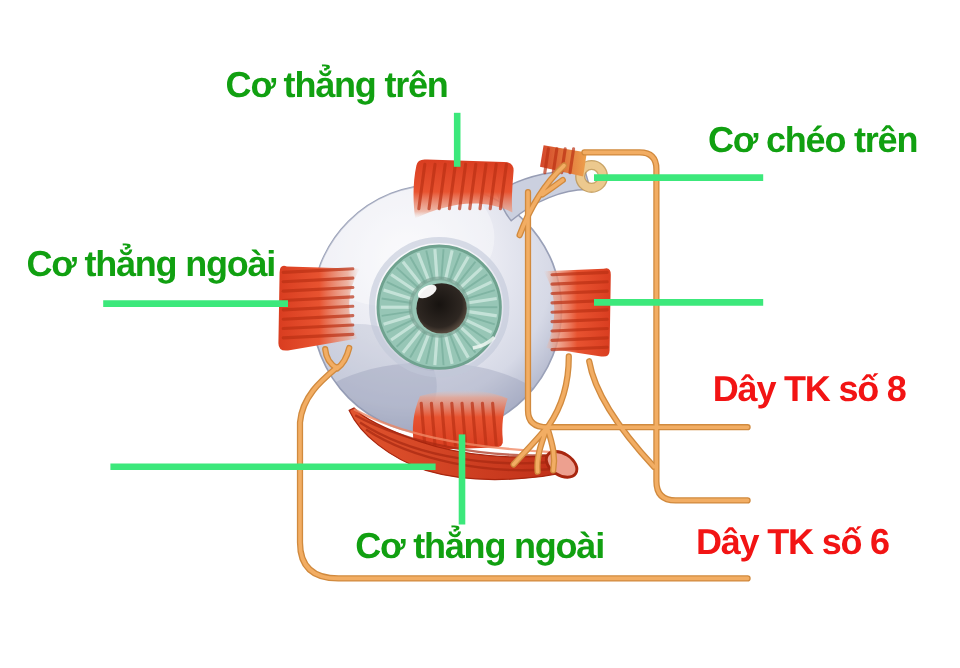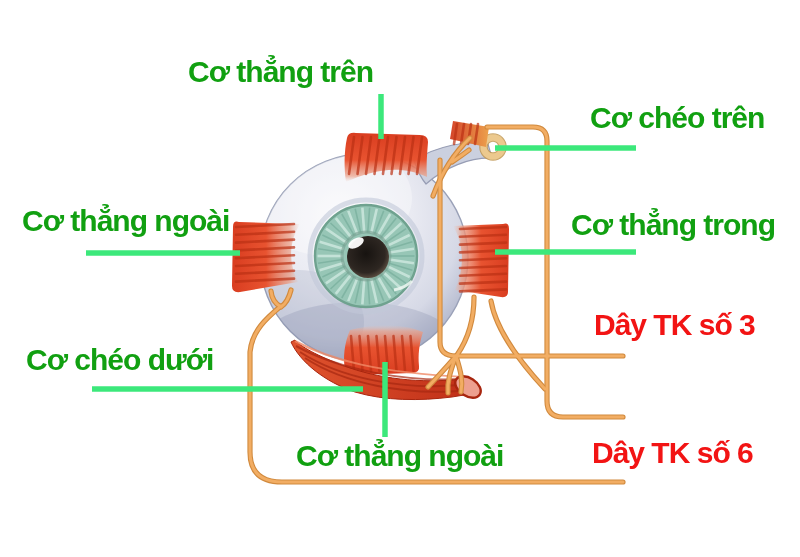--- a/index.html
+++ b/index.html
@@ -257,19 +257,17 @@
       <path class="leader" d="M 86,253 L 240,253"></path>
       <path class="leader" d="M 495,252 L 636,252"></path>
       <path class="leader" d="M 92,389 L 363,389"></path>
       <path class="leader" d="M 385,362 L 385,437"></path>
     </g>
   </svg>
 
   <div class="lbl green" style="left:188px;top:57px">Cơ thẳng trên</div>
   <div class="lbl green" style="left:22px;top:206px">Cơ thẳng ngoài</div>
   <div class="lbl green" style="left:590px;top:103px">Cơ chéo trên</div>
-  <div class="lbl green" style="left:571px;top:210px">Cơ thẳng trong</div>
-  <div class="lbl green" style="left:26px;top:345px">Cơ chéo dưới</div>
   <div class="lbl green" style="left:296px;top:441px">Cơ thẳng ngoài</div>
 
-  <div class="lbl red" style="left:594px;top:310px">Dây TK số 3</div>
-  <div class="lbl red" style="left:592px;top:438px">Dây TK số 6</div>
+  <div class="lbl red" style="left:594px;top:310px">Dây TK số 8</div>
+  <div class="lbl red" style="left:580px;top:438px">Dây TK số 6</div>
 </div>
 
 </body></html>

